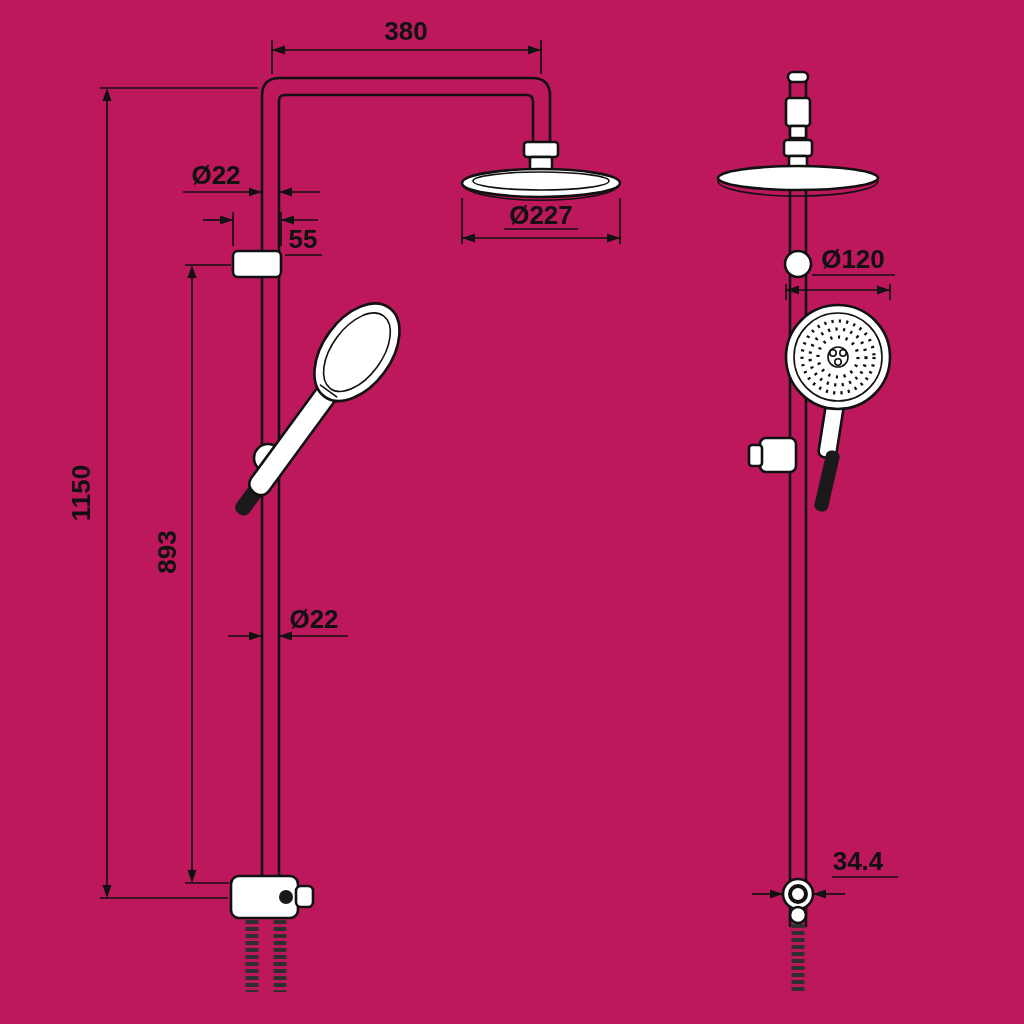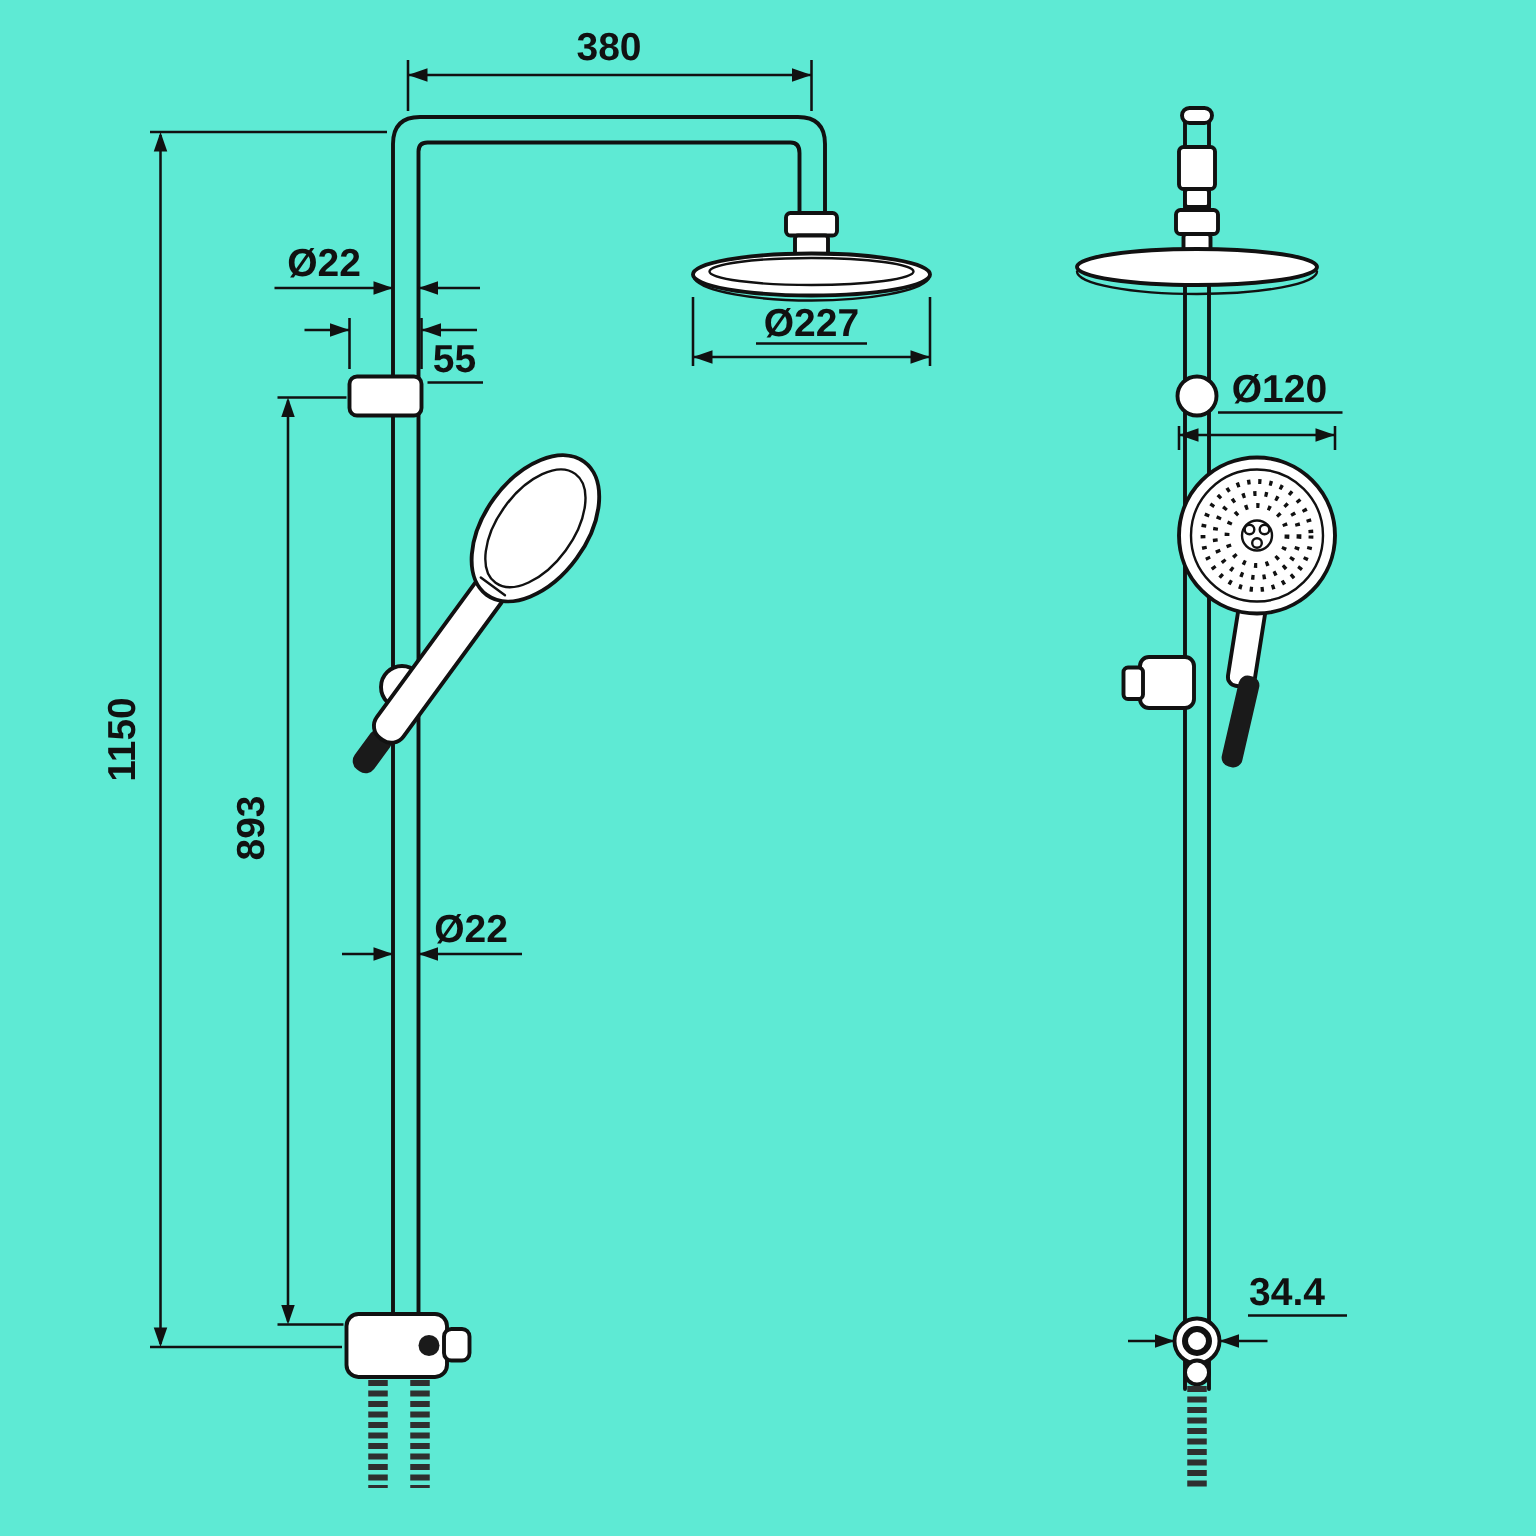--- a/index.html
+++ b/index.html
@@ -1,16 +1,16 @@
 <!DOCTYPE html>
 <html><head>
 <meta charset="utf-8">
 <style>
   html,body{margin:0;padding:0;background:#ffffff;}
-  .stage{width:1024px;height:1024px;position:relative;background:#5eead4;}
+  .stage{width:1024px;height:1024px;position:relative;background:#be185d;}
   svg{display:block;}
   .outline{fill:none;stroke:#111111;stroke-width:2.6;stroke-linejoin:round;stroke-linecap:round;}
   .thin{stroke-width:1.6;}
   .white{fill:#ffffff;}
   .dim{fill:none;stroke:#111111;stroke-width:1.7;stroke-linecap:butt;}
   .arr{fill:#111111;stroke:none;}
   .lbl{font-family:"Liberation Sans",sans-serif;font-weight:bold;font-size:26px;fill:#111111;}
   .hose{stroke:#2f2f2f;stroke-width:13;stroke-dasharray:4 3;fill:none;}
   .dots{fill:none;stroke:#111111;stroke-width:3.2;}
 </style>

